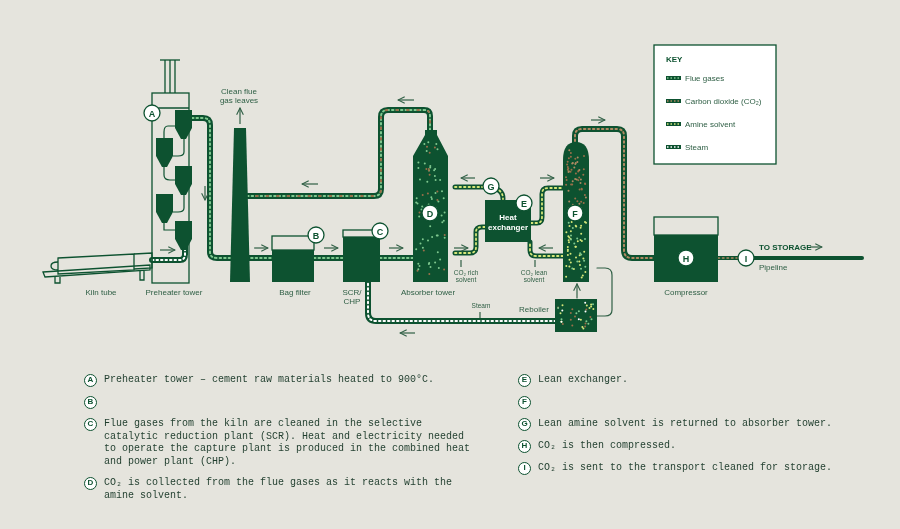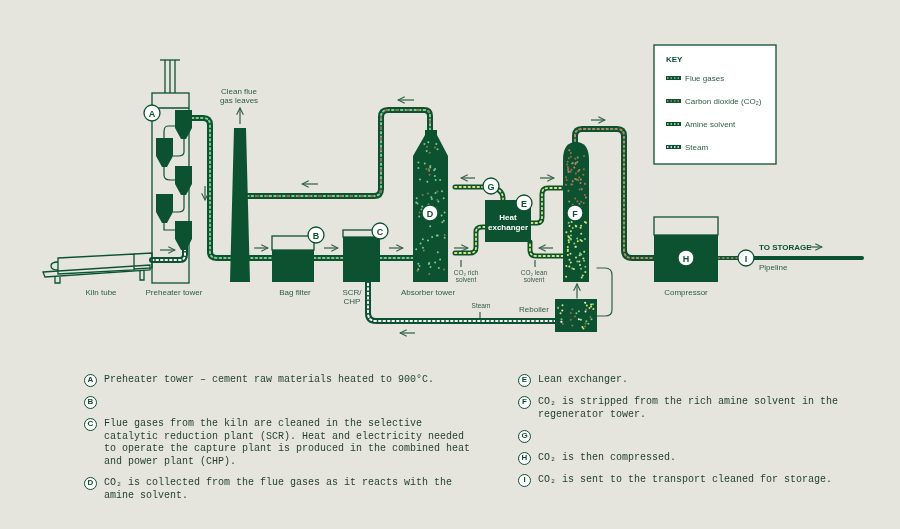--- a/index.html
+++ b/index.html
@@ -520,24 +520,24 @@
   </div>
 </div>
 
 <div id="legend-right" class="legend">
   <div class="item">
     <span class="badge">E</span>
     <span class="txt">Lean exchanger.</span>
   </div>
   <div class="item">
     <span class="badge">F</span>
-    <span class="txt">CO₂ is stripped from the rich amine solvent in the regenerator tower.</span>
   </div>
   <div class="item">
     <span class="badge">G</span>
+    <span class="txt">Lean amine solvent is returned to absorber tower.</span>
   </div>
   <div class="item">
     <span class="badge">H</span>
     <span class="txt">CO₂ is then compressed.</span>
   </div>
   <div class="item">
     <span class="badge">I</span>
     <span class="txt">CO₂ is sent to the transport cleaned for storage.</span>
   </div>
 </div>

